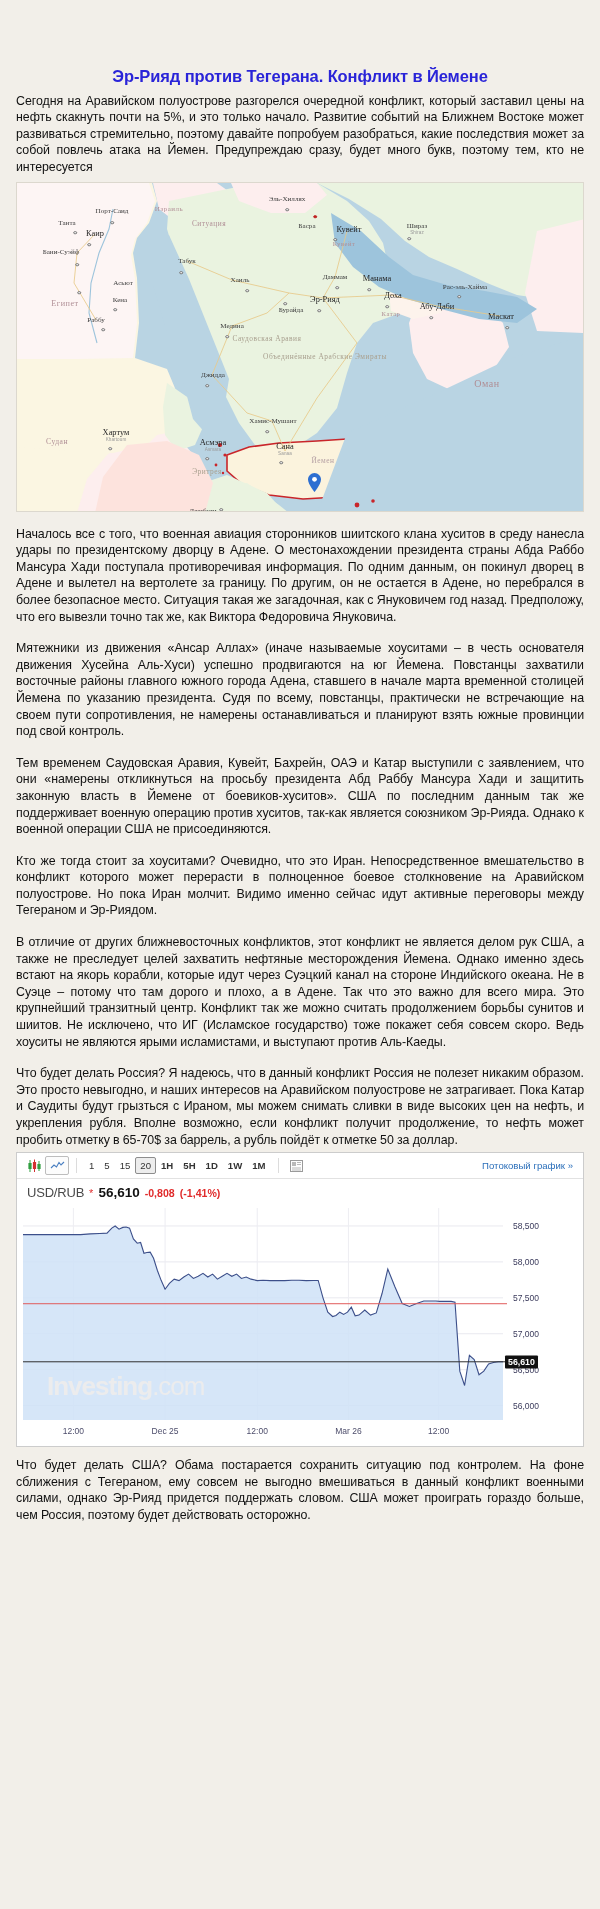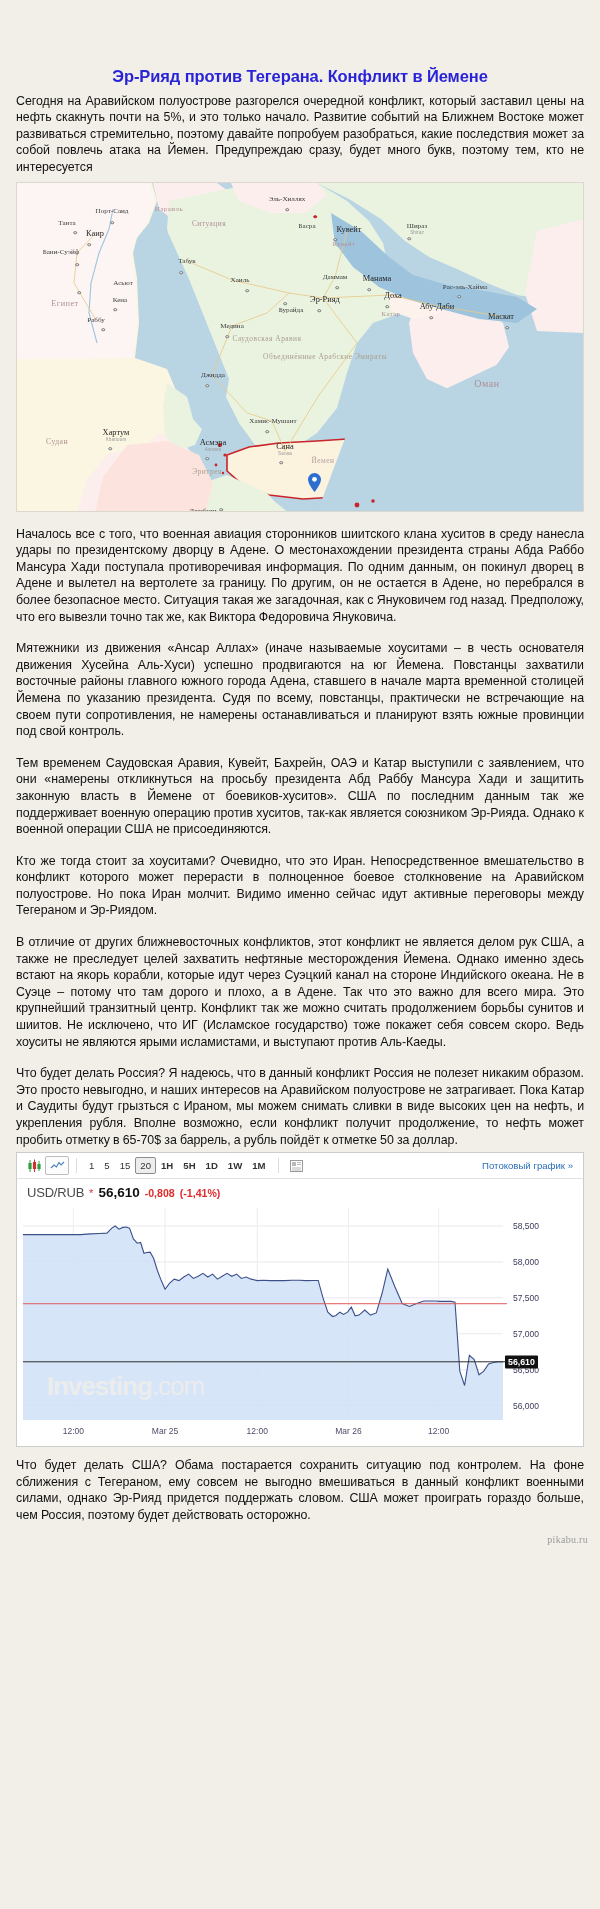--- a/index.html
+++ b/index.html
@@ -451,29 +451,26 @@
             <path d="M6.00,32.59 L15.60,32.59 L25.20,32.59 L34.80,32.59 L44.40,32.59 L54.00,32.59 L63.60,32.59 L73.20,31.87 L82.80,31.51 L90.00,31.15 L94.80,26.12 L98.16,23.97 L102.00,27.20 L105.84,25.40 L109.20,25.04 L112.56,26.12 L116.40,36.90 L120.24,41.21 L123.60,40.49 L126.96,51.27 L129.84,50.56 L133.20,50.20 L136.56,56.31 L140.40,68.52 L144.24,78.58 L148.08,87.21 L152.40,81.46 L157.20,77.15 L162.00,78.58 L166.80,74.99 L171.60,72.12 L176.40,76.43 L181.20,74.27 L186.00,71.40 L190.80,74.99 L195.60,72.12 L200.40,77.15 L205.20,74.27 L210.00,71.40 L214.80,74.27 L219.60,72.12 L224.40,76.43 L229.20,74.99 L234.00,77.15 L240.24,78.58 L246.00,78.22 L253.20,78.58 L260.40,78.58 L267.60,78.58 L274.80,78.22 L282.00,78.22 L289.20,78.58 L296.40,78.44 L301.20,78.44 L306.00,95.83 L310.80,110.20 L315.60,114.52 L318.96,113.44 L322.80,110.20 L326.64,112.36 L330.48,110.20 L334.32,105.17 L338.16,113.80 L342.00,113.08 L347.76,108.05 L353.52,113.08 L359.28,110.92 L365.04,91.52 L370.80,67.08 L378.00,85.05 L385.20,101.58 L392.40,104.45 L399.60,101.58 L406.80,99.06 L414.00,99.06 L418.80,99.06 L422.64,99.42 L425.52,99.42 L428.40,99.42 L431.28,99.42 L434.16,99.42 L438.00,100.14 L442.80,169.13 L447.60,183.51 L452.40,153.32 L457.20,157.63 L462.00,172.73 L466.80,169.13 L471.60,161.95 L476.40,160.51 L481.20,159.79 L486.00,159.79 " fill="none" stroke="#3c4f8a" stroke-width="1.1"></path>
             <line x1="6" y1="101.72338983050847" x2="490" y2="101.72338983050847" stroke="#e05a5a" stroke-width="1"></line>
             <line x1="6" y1="159.78983050847458" x2="490" y2="159.78983050847458" stroke="#2f2f2f" stroke-width="1"></line>
           </svg>
         <div class="watermark">Investing<span class="dotcom">.com</span></div>
         <div class="price-tag" id="price-tag" style="left: 488px; top: 159.79px;">56,610</div>
       </div>
 
       <div class="axis-x" id="axis-x">
           <span class="xt" style="left: 56.4px;">12:00</span>
-          <span class="xt" style="left: 148.08px;">Mar 25</span>
+          <span class="xt" style="left: 148.08px;">Dec 25</span>
           <span class="xt" style="left: 240.24px;">12:00</span>
           <span class="xt" style="left: 331.44px;">Mar 26</span>
           <span class="xt" style="left: 421.68px;">12:00</span>
         </div>
     </div>
   </div>
 
   <div class="body-text">
     <p class="para">Что будет делать США? Обама постарается сохранить ситуацию под контролем. На фоне сближения с Тегераном, ему совсем не выгодно вмешиваться в данный конфликт военными силами, однако Эр-Рияд придется поддержать словом. США может проиграть гораздо больше, чем Россия, поэтому будет действовать осторожно.</p>
   </div>
 
-  <div class="footer">
-    <span class="pikabu">pikabu.ru</span>
-  </div>
 
 </div>
 
 </body></html>

